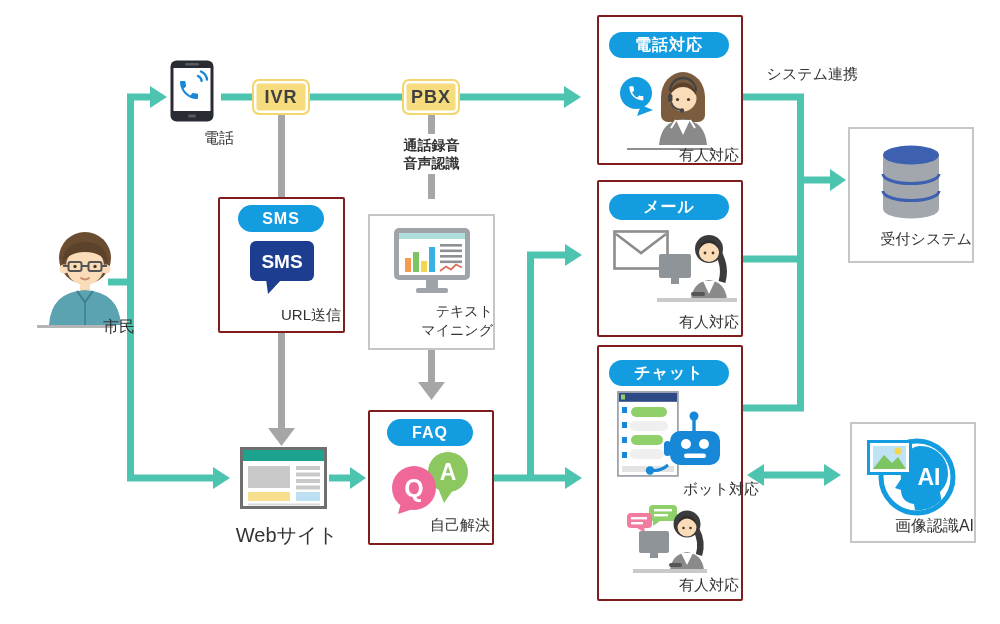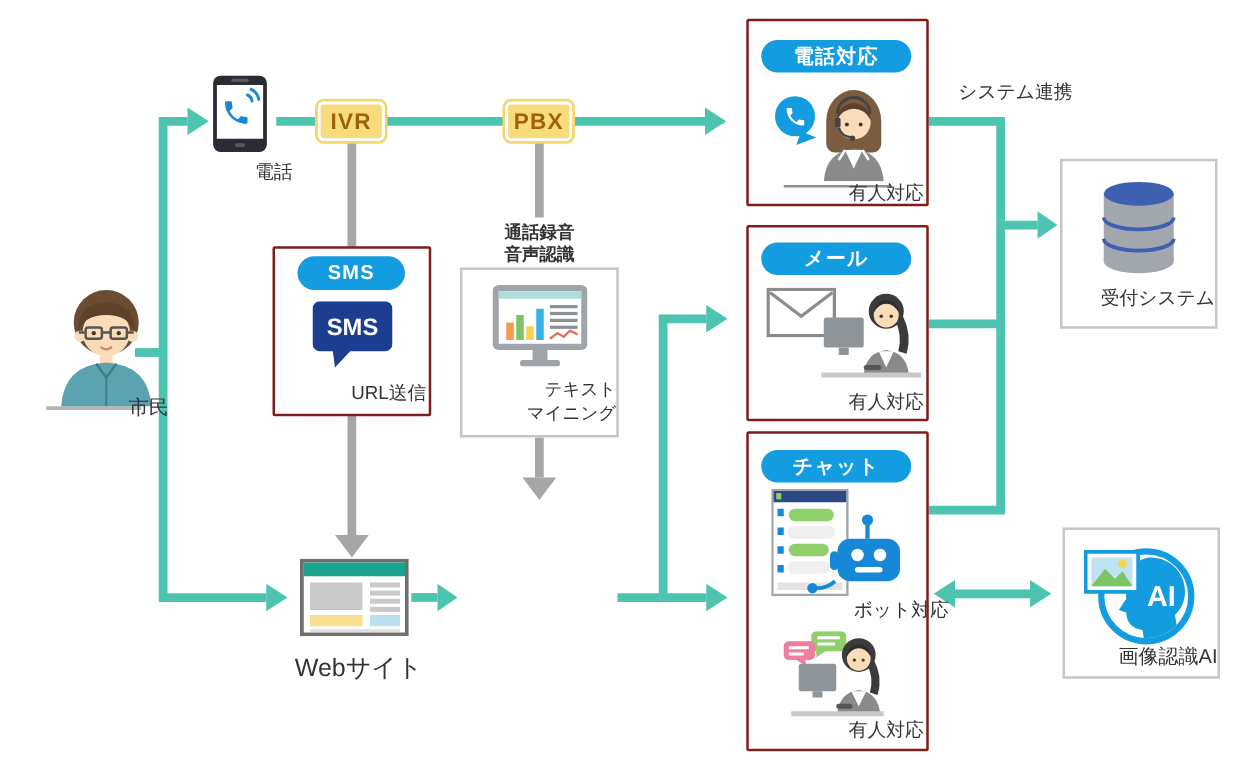--- a/index.html
+++ b/index.html
@@ -8,23 +8,23 @@
   .abs{position:absolute;}
   svg{display:block;}
   .lbl{position:absolute;font-weight:normal;color:#333;font-size:15px;text-align:right;line-height:19px;}
   .panel{position:absolute;background:#fff;box-sizing:border-box;}
   .panel.blue{border:2px solid #7f1d1d;border-radius:2px;}
   .panel.gray{border:2px solid #C6C6C6;margin-top:17px;}
   .pill{position:absolute;background:#149CE0;color:#fff;font-weight:bold;border-radius:999px;
         display:flex;align-items:center;justify-content:center;font-size:16px;letter-spacing:1px;}
   .chip{position:absolute;background:#F6DC7D;border:2px solid #F3D66F;border-radius:7px;
         box-shadow:inset 0 0 0 2.5px #fff;display:flex;align-items:center;justify-content:center;
-        font-weight:bold;font-size:18px;color:#a16207;box-sizing:border-box;letter-spacing:1px;}
+        font-weight:bold;font-size:18px;color:#404040;box-sizing:border-box;letter-spacing:1px;}
   .note{position:absolute;background:#fff;font-weight:bold;color:#333;font-size:14px;
-        text-align:center;line-height:18px;padding:2px 0;margin-top:40px;}
+        text-align:center;line-height:18px;padding:2px 0;}
   .ground{position:absolute;height:2px;background:#8F8F8F;}
 </style>
 </head>
 <body>
 
 <div class="canvas">
 
   <svg class="abs" style="left:0;top:0" width="1000" height="624" viewBox="0 0 1000 624">
     <g stroke="#4CC4B0" stroke-width="7" fill="none">
       <path d="M108 282 H133"></path>
@@ -140,20 +140,32 @@
     <rect x="56" y="19" width="24" height="4" fill="#C9C9C9"></rect>
     <rect x="56" y="25.5" width="24" height="4" fill="#C9C9C9"></rect>
     <rect x="56" y="32" width="24" height="4" fill="#C9C9C9"></rect>
     <rect x="56" y="38.5" width="24" height="4" fill="#C9C9C9"></rect>
     <rect x="8" y="45" width="42" height="9" fill="#F7DF8E"></rect>
     <rect x="56" y="45" width="24" height="9" fill="#BCE0F2"></rect>
     <rect x="8" y="56.5" width="72" height="2" fill="#DCDCDC"></rect>
   </svg>
   <div class="lbl" style="left:228px;top:526px;width:110px;font-size:20px">Webサイト</div>
 
+  <div class="panel blue" style="left:368px;top:410px;width:126px;height:135px">
+    <div class="pill" style="left:17px;top:7px;width:86px;height:27px">FAQ</div>
+    <svg class="abs" style="left:16px;top:38px" width="88" height="64" viewBox="0 0 88 64">
+      <circle cx="62" cy="22" r="20" fill="#8DC75F"></circle>
+      <polygon points="52,38 67,40 58,53" fill="#8DC75F"></polygon>
+      <text x="62" y="30" text-anchor="middle" font-size="23" font-weight="bold" fill="#fff">A</text>
+      <circle cx="28" cy="38" r="22" fill="#F0679A"></circle>
+      <polygon points="15,53 30,58 12,64" fill="#F0679A"></polygon>
+      <text x="28" y="47" text-anchor="middle" font-size="25" font-weight="bold" fill="#fff">Q</text>
+    </svg>
+    <div class="lbl" style="left:0;top:103px;width:120px">自己解決</div>
+  </div>
 
   <div class="panel blue" style="left:597px;top:15px;width:146px;height:150px">
     <div class="pill" style="left:10px;top:15px;width:120px;height:26px">電話対応</div>
     <svg class="abs" style="left:20px;top:48px" width="100" height="80" viewBox="0 0 100 80">
       <circle cx="17" cy="28" r="16" fill="#149CE0"></circle>
       <polygon points="22,40 34,45 18,51" fill="#149CE0"></polygon>
       <path transform="translate(8,19) scale(0.78)" fill="#fff" d="M6.62 10.79c1.44 2.83 3.76 5.14 6.59 6.59l2.2-2.2c.27-.27.67-.36 1.02-.24 1.12.37 2.33.57 3.57.57.55 0 1 .45 1 1V20c0 .55-.45 1-1 1-9.39 0-17-7.61-17-17 0-.55.45-1 1-1h3.5c.55 0 1 .45 1 1 0 1.25.2 2.45.57 3.57.11.35.03.74-.25 1.02l-2.2 2.2z"></path>
       <path d="M42 32 a22 25 0 0 1 44 0 v18 a7 7 0 0 1 -7 7 h-30 a7 7 0 0 1 -7 -7 z" fill="#7B5C3E"></path>
       <circle cx="64" cy="33" r="13.5" fill="#FBDCB8"></circle>
       <path d="M50.5 31 a13.5 13.5 0 0 1 27 0 q-5 -9 -13.5 -9 q-8.5 0 -13.5 9z" fill="#5C422B"></path>

